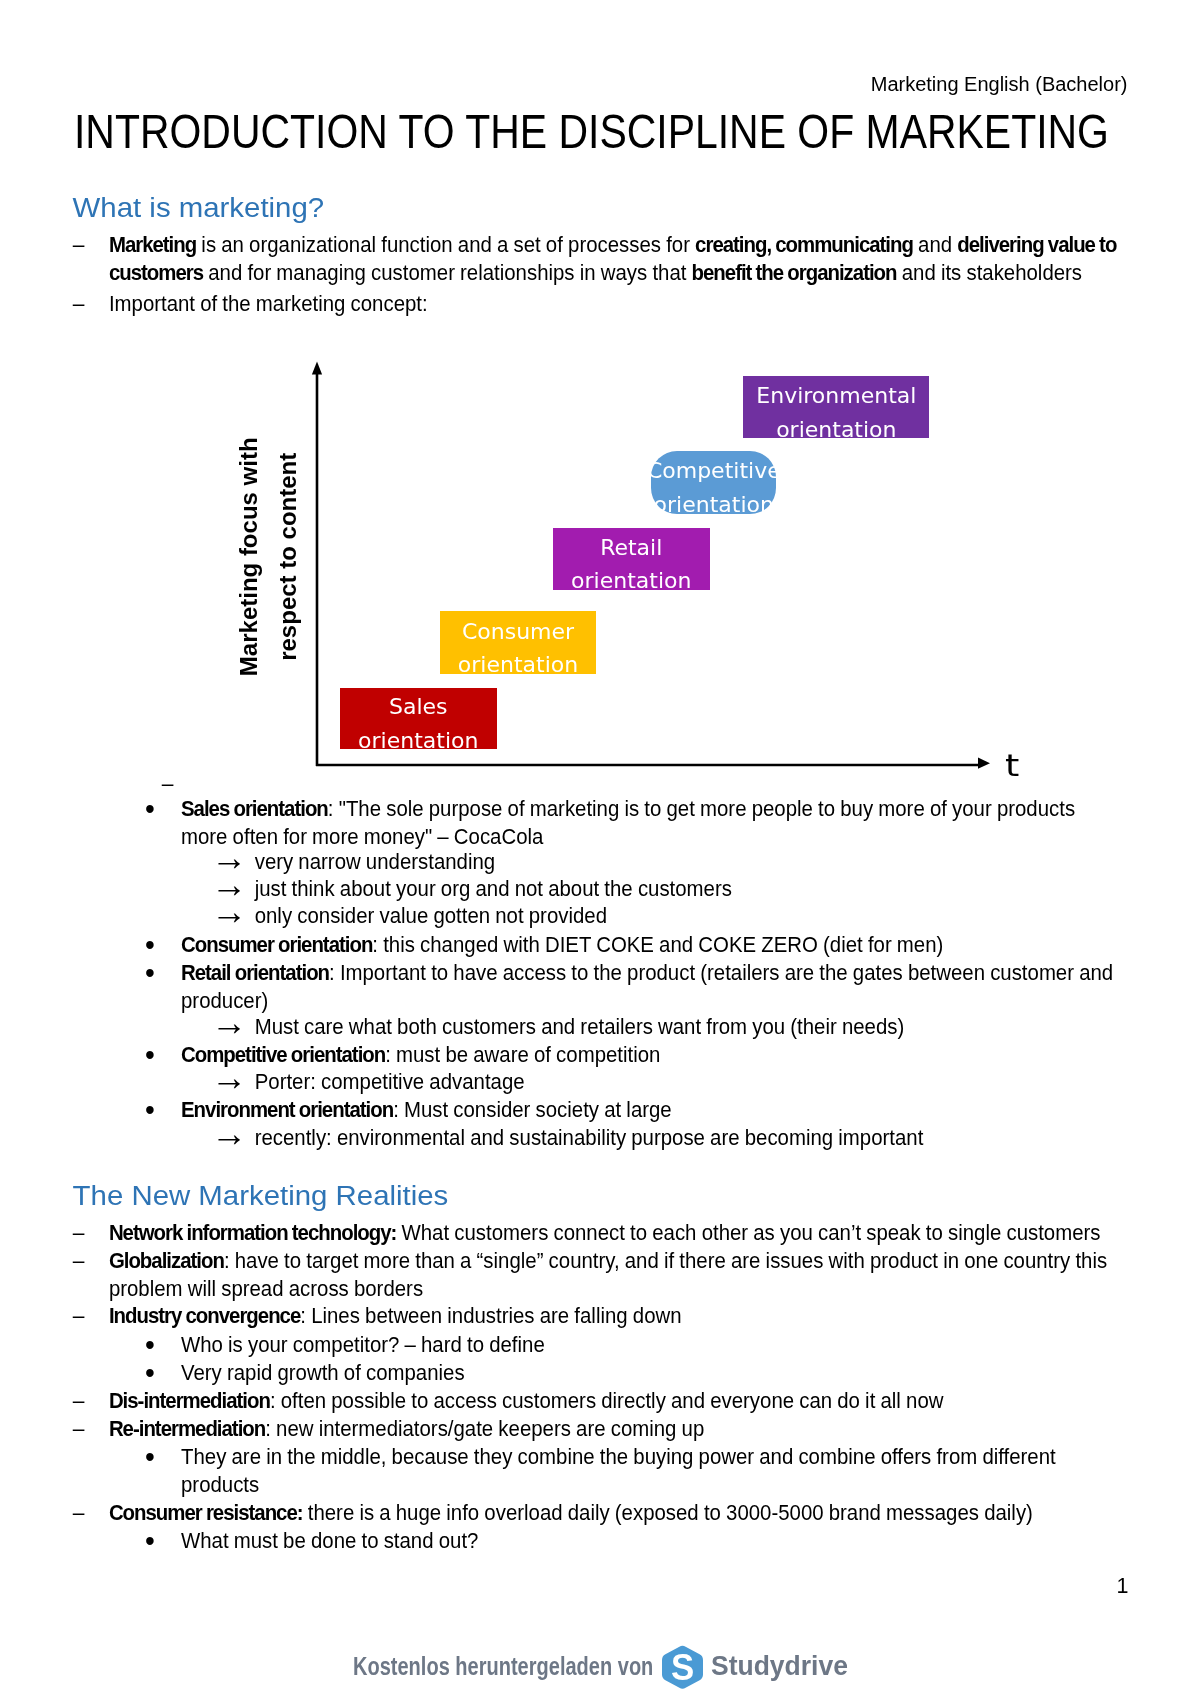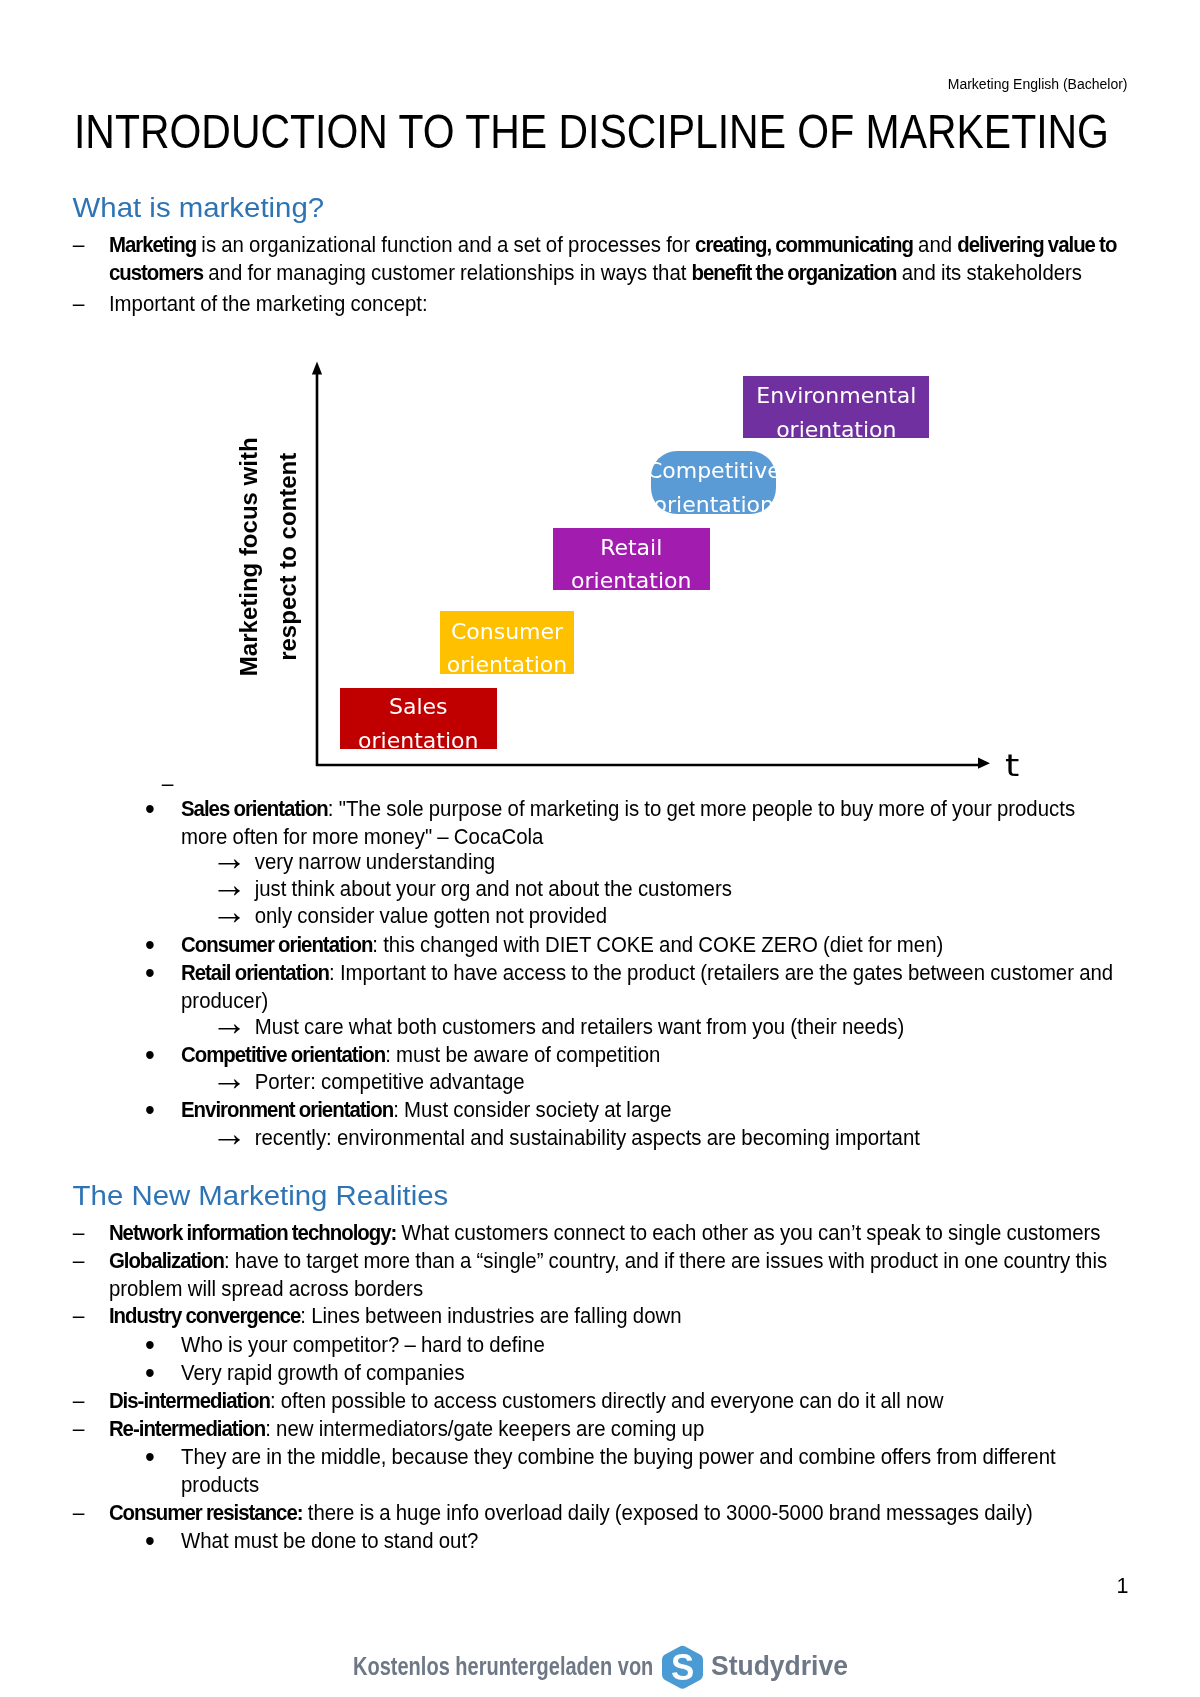--- a/index.html
+++ b/index.html
@@ -1,19 +1,19 @@
 <!DOCTYPE html>
 <html><head>
 <meta charset="utf-8">
 <title>INTRODUCTION TO THE DISCIPLINE OF MARKETING</title>
 <style>
   html,body{margin:0;padding:0;background:#fff;}
   body{font-family:"Liberation Sans",sans-serif;-webkit-font-smoothing:antialiased;}
   .page{position:relative;width:1200px;height:1697px;background:#fff;overflow:hidden;}
-  .course{position:absolute;right:72.5px;top:71.28px;font-size:14px;line-height:27px;color:#000;white-space:nowrap;}
+  .course{position:absolute;right:72.5px;top:71.28px;font-size:20px;line-height:27px;color:#000;white-space:nowrap;}
   .title{position:absolute;left:73.5px;top:103.22px;font-size:48.4px;line-height:56px;color:#000;white-space:nowrap;
          transform:scaleX(0.846);transform-origin:0 0;}
   .h2{position:absolute;left:72.6px;font-size:29.4px;line-height:38px;color:#2E74B5;white-space:nowrap;
       transform:scaleY(0.94);transform-origin:0 29.19px;}
   .para{position:absolute;font-size:20.4px;line-height:27px;color:#000;text-align:left;word-spacing:-0.5px;
         transform:scaleY(1.04);transform-origin:0 20.573px;}
   .para .marker{position:absolute;line-height:0;color:#000;}
   .lv1 .marker{left:-36.15px;top:13.34px;font-size:21px;}
   .lv2 .marker{left:-36px;top:14.43px;font-size:28px;}
   .lv3 .marker{left:-43.7px;top:8.6px;font-size:36px;}
@@ -50,21 +50,21 @@
 <div class="para lv2" style="left:181.00px;top:795.83px;width:945.00px"><span class="marker">•</span><span class="txt"><b>Sales orientation</b><span>: "The sole purpose of marketing is to get more people to buy more of your products more often for more money" – CocaCola</span></span></div>
 <div class="para lv3" style="left:254.70px;top:848.88px;width:871.30px"><span class="marker">→</span><span class="txt"><span>very narrow understanding</span></span></div>
 <div class="para lv3" style="left:254.70px;top:875.88px;width:871.30px"><span class="marker">→</span><span class="txt"><span>just think about your org and not about the customers</span></span></div>
 <div class="para lv3" style="left:254.70px;top:903.43px;width:871.30px"><span class="marker">→</span><span class="txt"><span>only consider value gotten not provided</span></span></div>
 <div class="para lv2" style="left:181.00px;top:931.88px;width:945.00px"><span class="marker">•</span><span class="txt"><b>Consumer orientation</b><span>: this changed with DIET COKE and COKE ZERO (diet for men)</span></span></div>
 <div class="para lv2" style="left:181.00px;top:959.88px;width:945.00px"><span class="marker">•</span><span class="txt"><b>Retail orientation</b><span>: Important to have access to the product (retailers are the gates between customer and producer)</span></span></div>
 <div class="para lv3" style="left:254.70px;top:1013.88px;width:871.30px"><span class="marker">→</span><span class="txt"><span>Must care what both customers and retailers want from you (their needs)</span></span></div>
 <div class="para lv2" style="left:181.00px;top:1042.33px;width:945.00px"><span class="marker">•</span><span class="txt"><b>Competitive orientation</b><span>: must be aware of competition</span></span></div>
 <div class="para lv3" style="left:254.70px;top:1069.38px;width:871.30px"><span class="marker">→</span><span class="txt"><span>Porter: competitive advantage</span></span></div>
 <div class="para lv2" style="left:181.00px;top:1097.38px;width:945.00px"><span class="marker">•</span><span class="txt"><b>Environment orientation</b><span>: Must consider society at large</span></span></div>
-<div class="para lv3" style="left:254.70px;top:1124.63px;width:871.30px"><span class="marker">→</span><span class="txt"><span>recently: environmental and sustainability aspects are becoming important</span></span></div>
+<div class="para lv3" style="left:254.70px;top:1124.63px;width:871.30px"><span class="marker">→</span><span class="txt"><span>recently: environmental and sustainability purpose are becoming important</span></span></div>
 <div class="para lv1" style="left:108.90px;top:1220.03px;width:1035.00px"><span class="marker">–</span><span class="txt"><b>Network information technology:</b><span> What customers connect to each other as you can’t speak to single customers</span></span></div>
 <div class="para lv1" style="left:108.90px;top:1248.23px;width:1035.00px"><span class="marker">–</span><span class="txt"><b>Globalization</b><span>: have to target more than a “single” country, and if there are issues with product in one country this problem will spread across borders</span></span></div>
 <div class="para lv1" style="left:108.90px;top:1303.38px;width:1035.00px"><span class="marker">–</span><span class="txt"><b>Industry convergence</b><span>: Lines between industries are falling down</span></span></div>
 <div class="para lv2" style="left:181.00px;top:1331.63px;width:945.00px"><span class="marker">•</span><span class="txt"><span>Who is your competitor? – hard to define</span></span></div>
 <div class="para lv2" style="left:181.00px;top:1359.63px;width:945.00px"><span class="marker">•</span><span class="txt"><span>Very rapid growth of companies</span></span></div>
 <div class="para lv1" style="left:108.90px;top:1387.63px;width:1035.00px"><span class="marker">–</span><span class="txt"><b>Dis-intermediation</b><span>: often possible to access customers directly and everyone can do it all now</span></span></div>
 <div class="para lv1" style="left:108.90px;top:1415.88px;width:1035.00px"><span class="marker">–</span><span class="txt"><b>Re-intermediation</b><span>: new intermediators/gate keepers are coming up</span></span></div>
 <div class="para lv2" style="left:181.00px;top:1444.13px;width:945.00px"><span class="marker">•</span><span class="txt"><span>They are in the middle, because they combine the buying power and combine offers from different products</span></span></div>
 <div class="para lv1" style="left:108.90px;top:1500.33px;width:1035.00px"><span class="marker">–</span><span class="txt"><b>Consumer resistance:</b><span> there is a huge info overload daily (exposed to 3000-5000 brand messages daily)</span></span></div>
 <div class="para lv2" style="left:181.00px;top:1528.13px;width:945.00px"><span class="marker">•</span><span class="txt"><span>What must be done to stand out?</span></span></div>
@@ -73,21 +73,21 @@
     <path d="M317 766 L317 372" stroke="#000" stroke-width="2.6" fill="none"></path>
     <polygon points="317,361.5 311.9,374.5 322.1,374.5" fill="#000"></polygon>
     <path d="M316 765 L981 765" stroke="#000" stroke-width="2.6" fill="none"></path>
     <polygon points="990,763.2 978,757.6 978,768.8" fill="#000"></polygon>
   </svg>
 
 <div class="cbox" style="left: 339.5px; top: 687.7px; width: 157.5px; height: 61px; background: rgb(192, 0, 0);">
       <span>Sales</span>
       <span>orientation</span>
     </div>
-<div class="cbox" style="left: 440px; top: 611.3px; width: 134px; height: 62.9px; background: rgb(255, 192, 0);">
+<div class="cbox" style="left: 440px; top: 611.3px; width: 156px; height: 62.9px; background: rgb(255, 192, 0);">
       <span>Consumer</span>
       <span>orientation</span>
     </div>
 <div class="cbox" style="left: 552.5px; top: 527.5px; width: 157.5px; height: 62.2px; background: #a21caf;">
       <span>Retail</span>
       <span>orientation</span>
     </div>
 <div class="cbox" style="left: 651.3px; top: 451.3px; width: 125px; height: 62.5px; background: rgb(91, 155, 213); border-radius: 26px;">
       <span>Competitive</span>
       <span>orientation</span>

